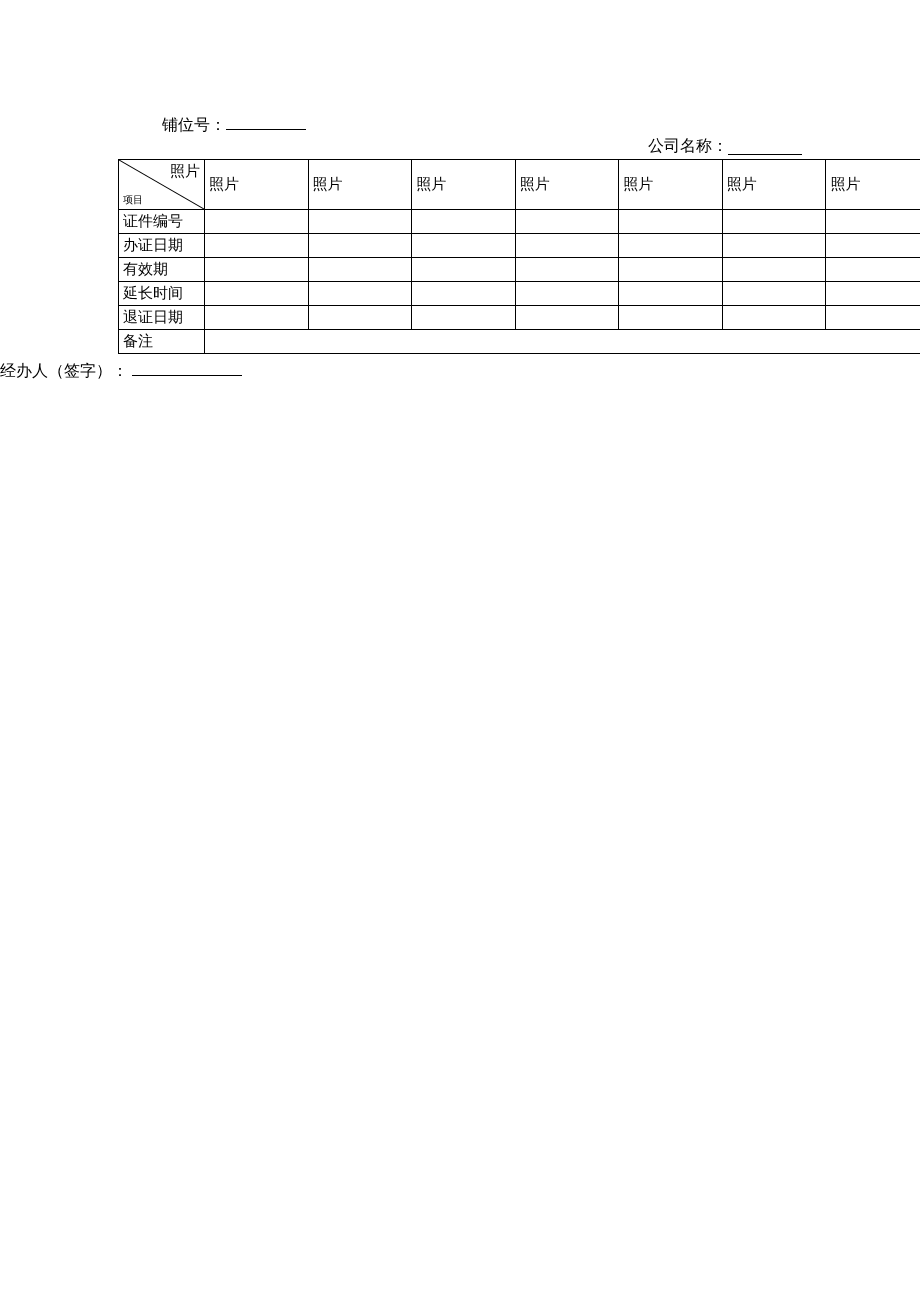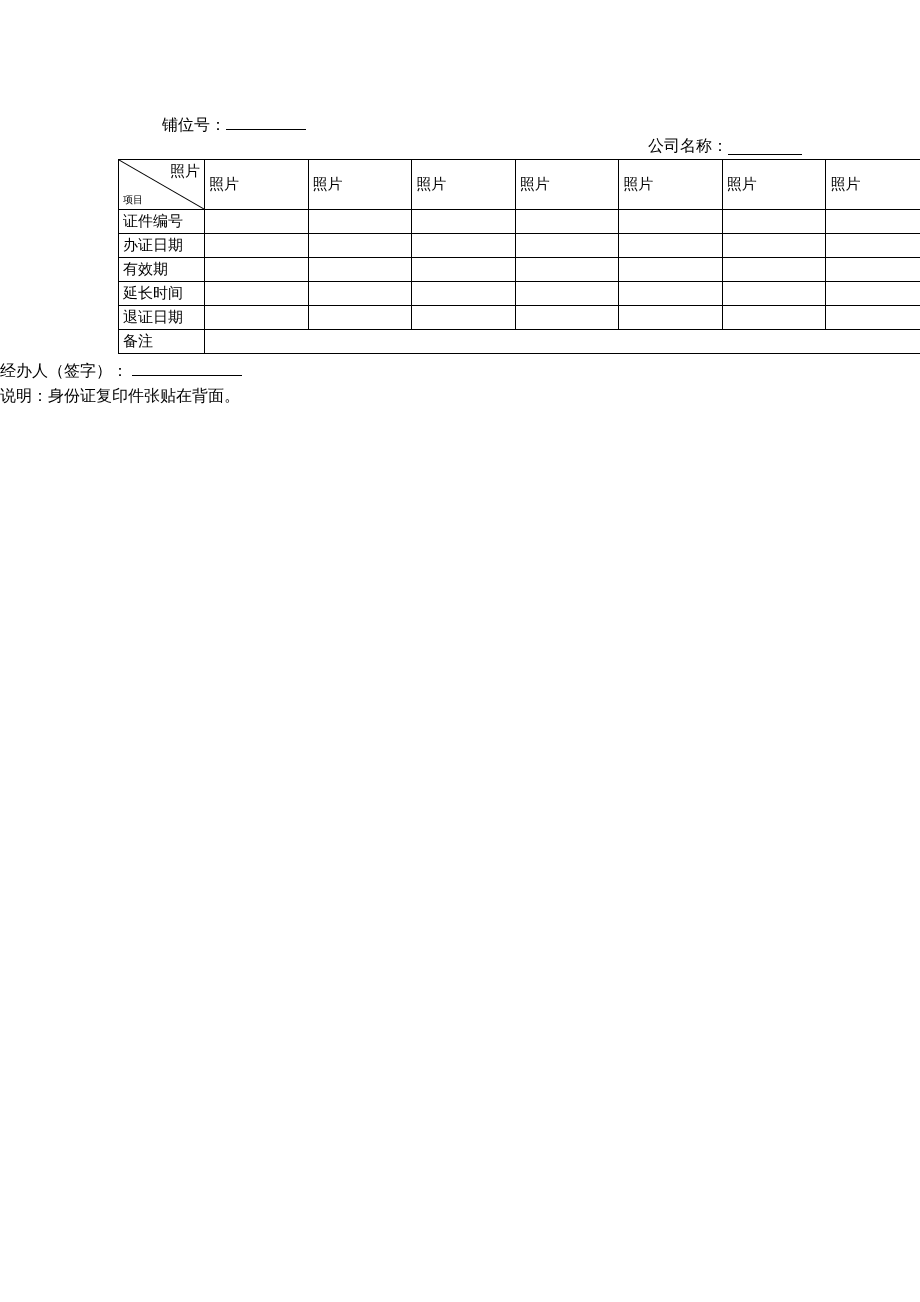--- a/index.html
+++ b/index.html
@@ -188,14 +188,13 @@
     <td colspan="7"></td>
   </tr>
 </tbody>
   </table>
 
 <div class="footer">
   <div>
     <span>经办人（签字）：</span>
     <span class="sig-line"></span>
   </div>
-  <div>说明：身份证复印件张贴在背面。</div>
 </div>
 
 </body></html>

